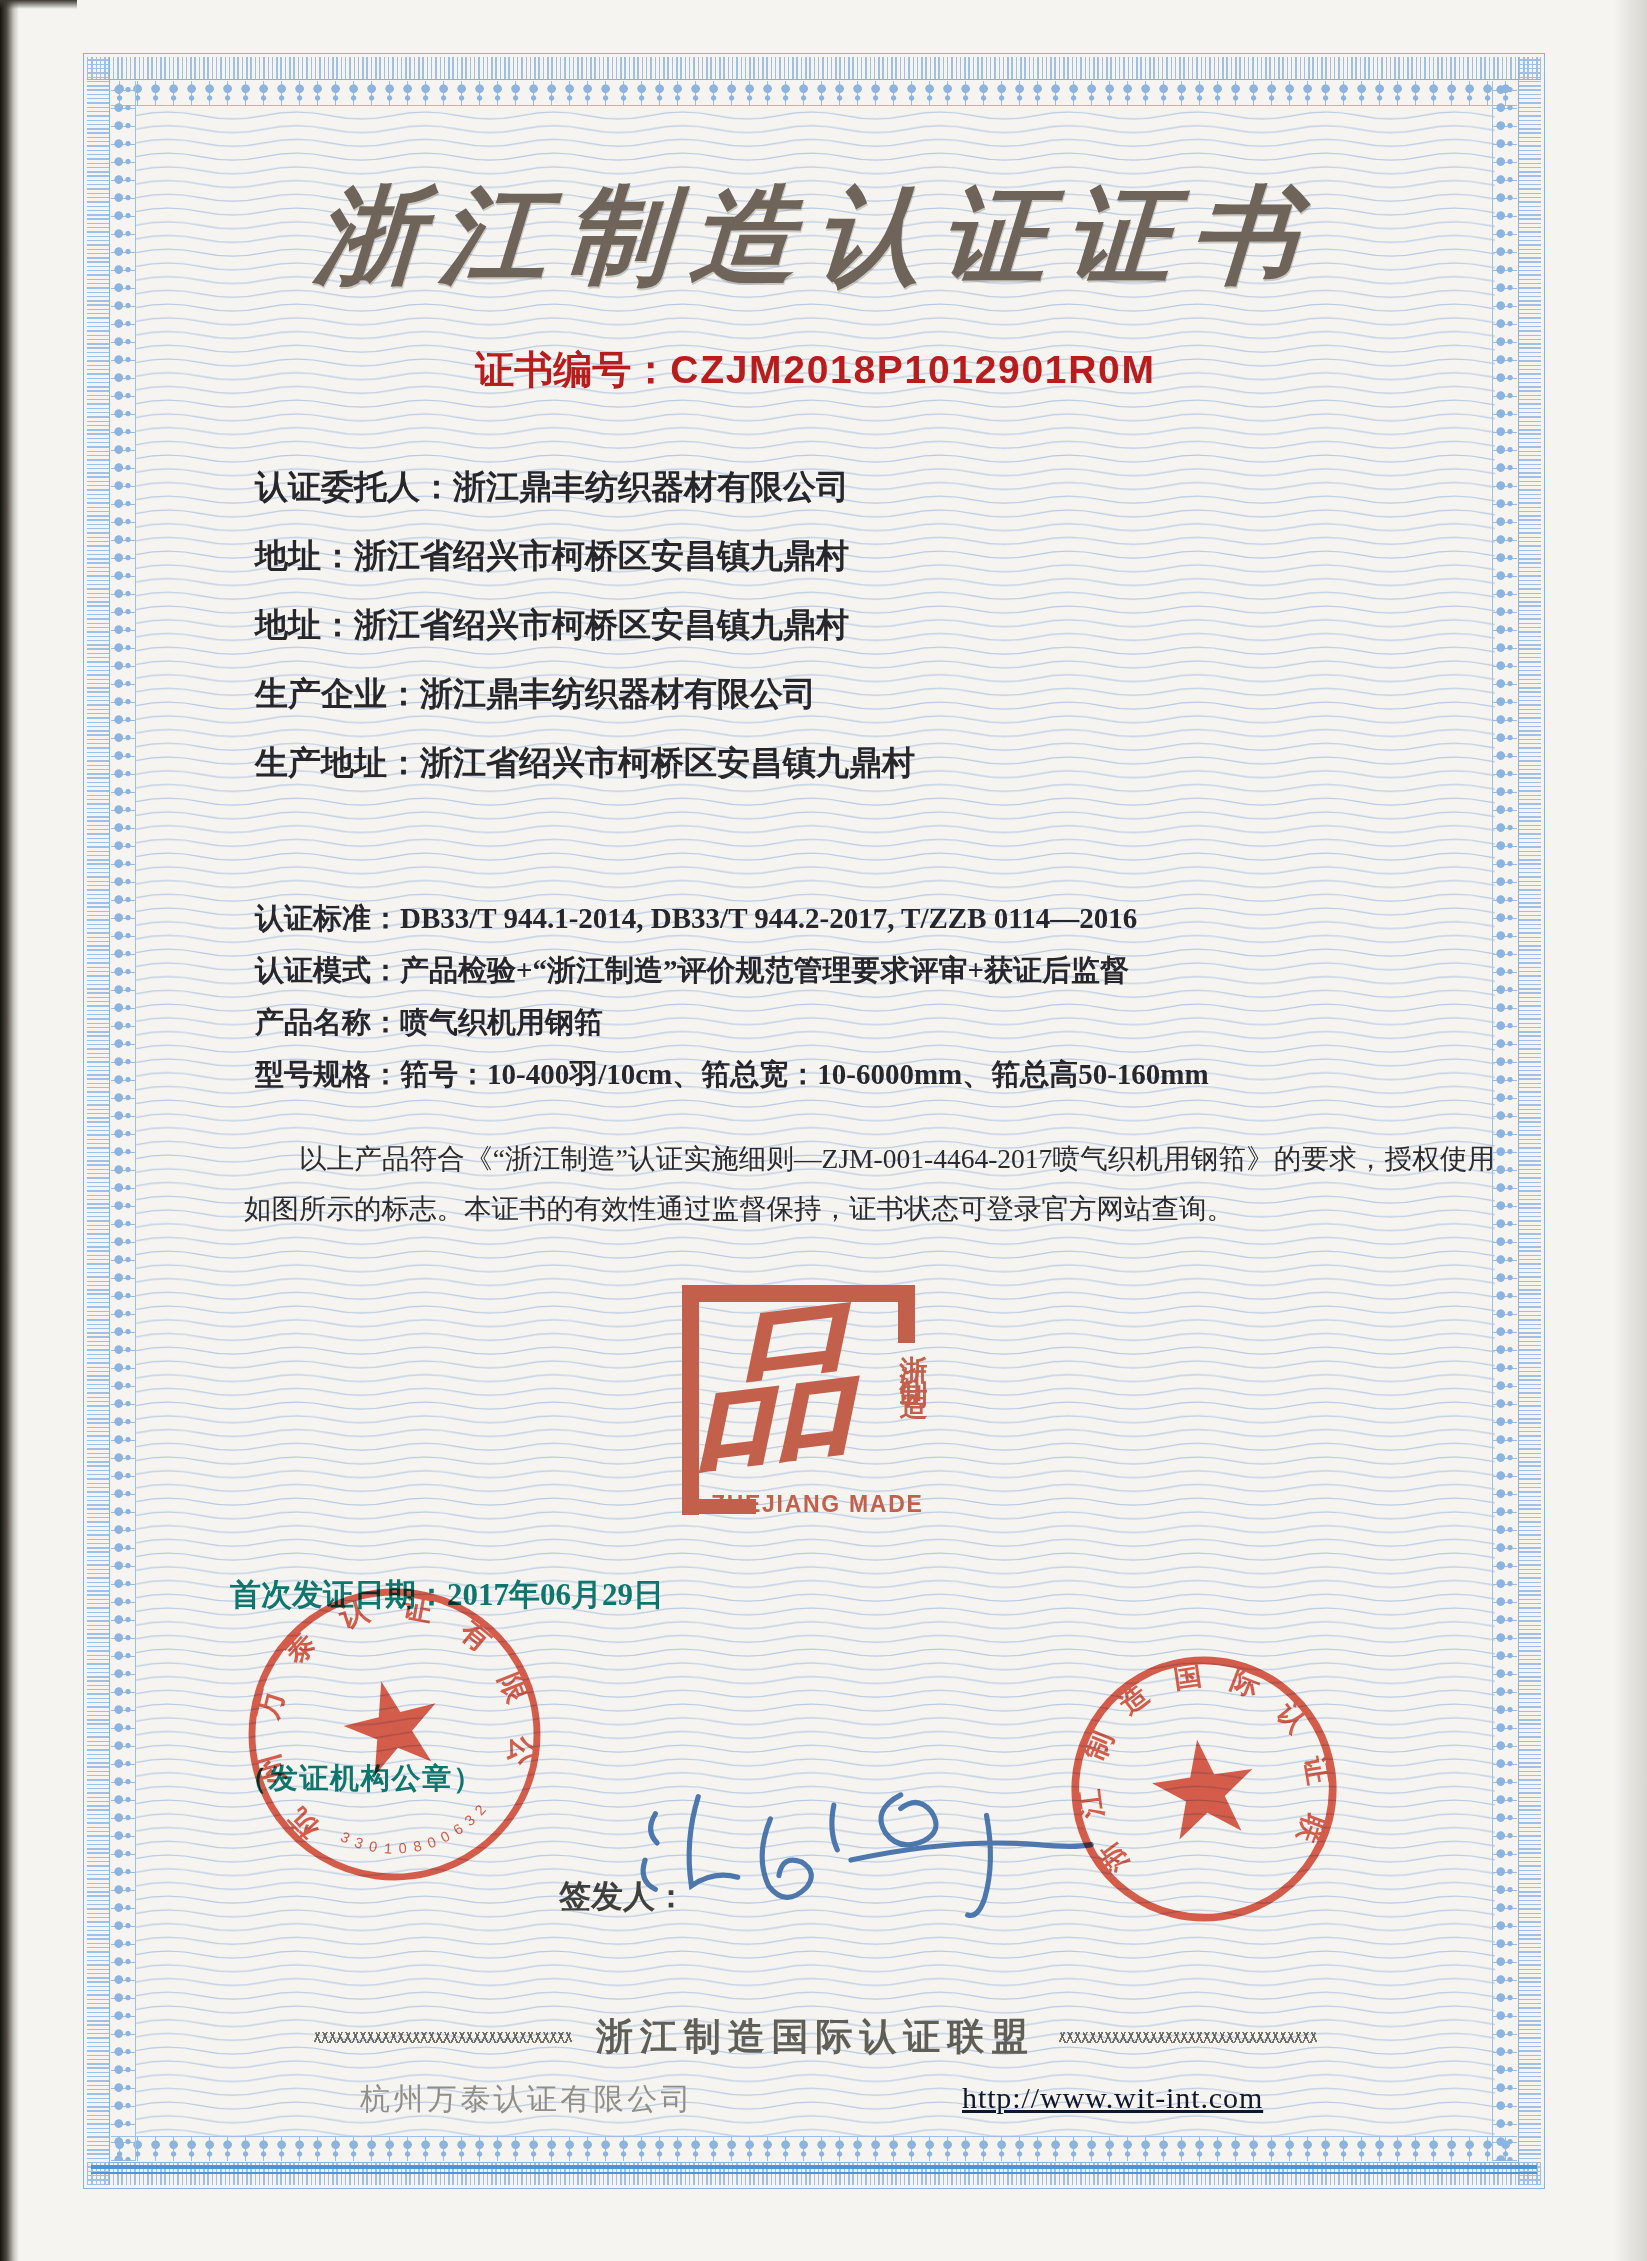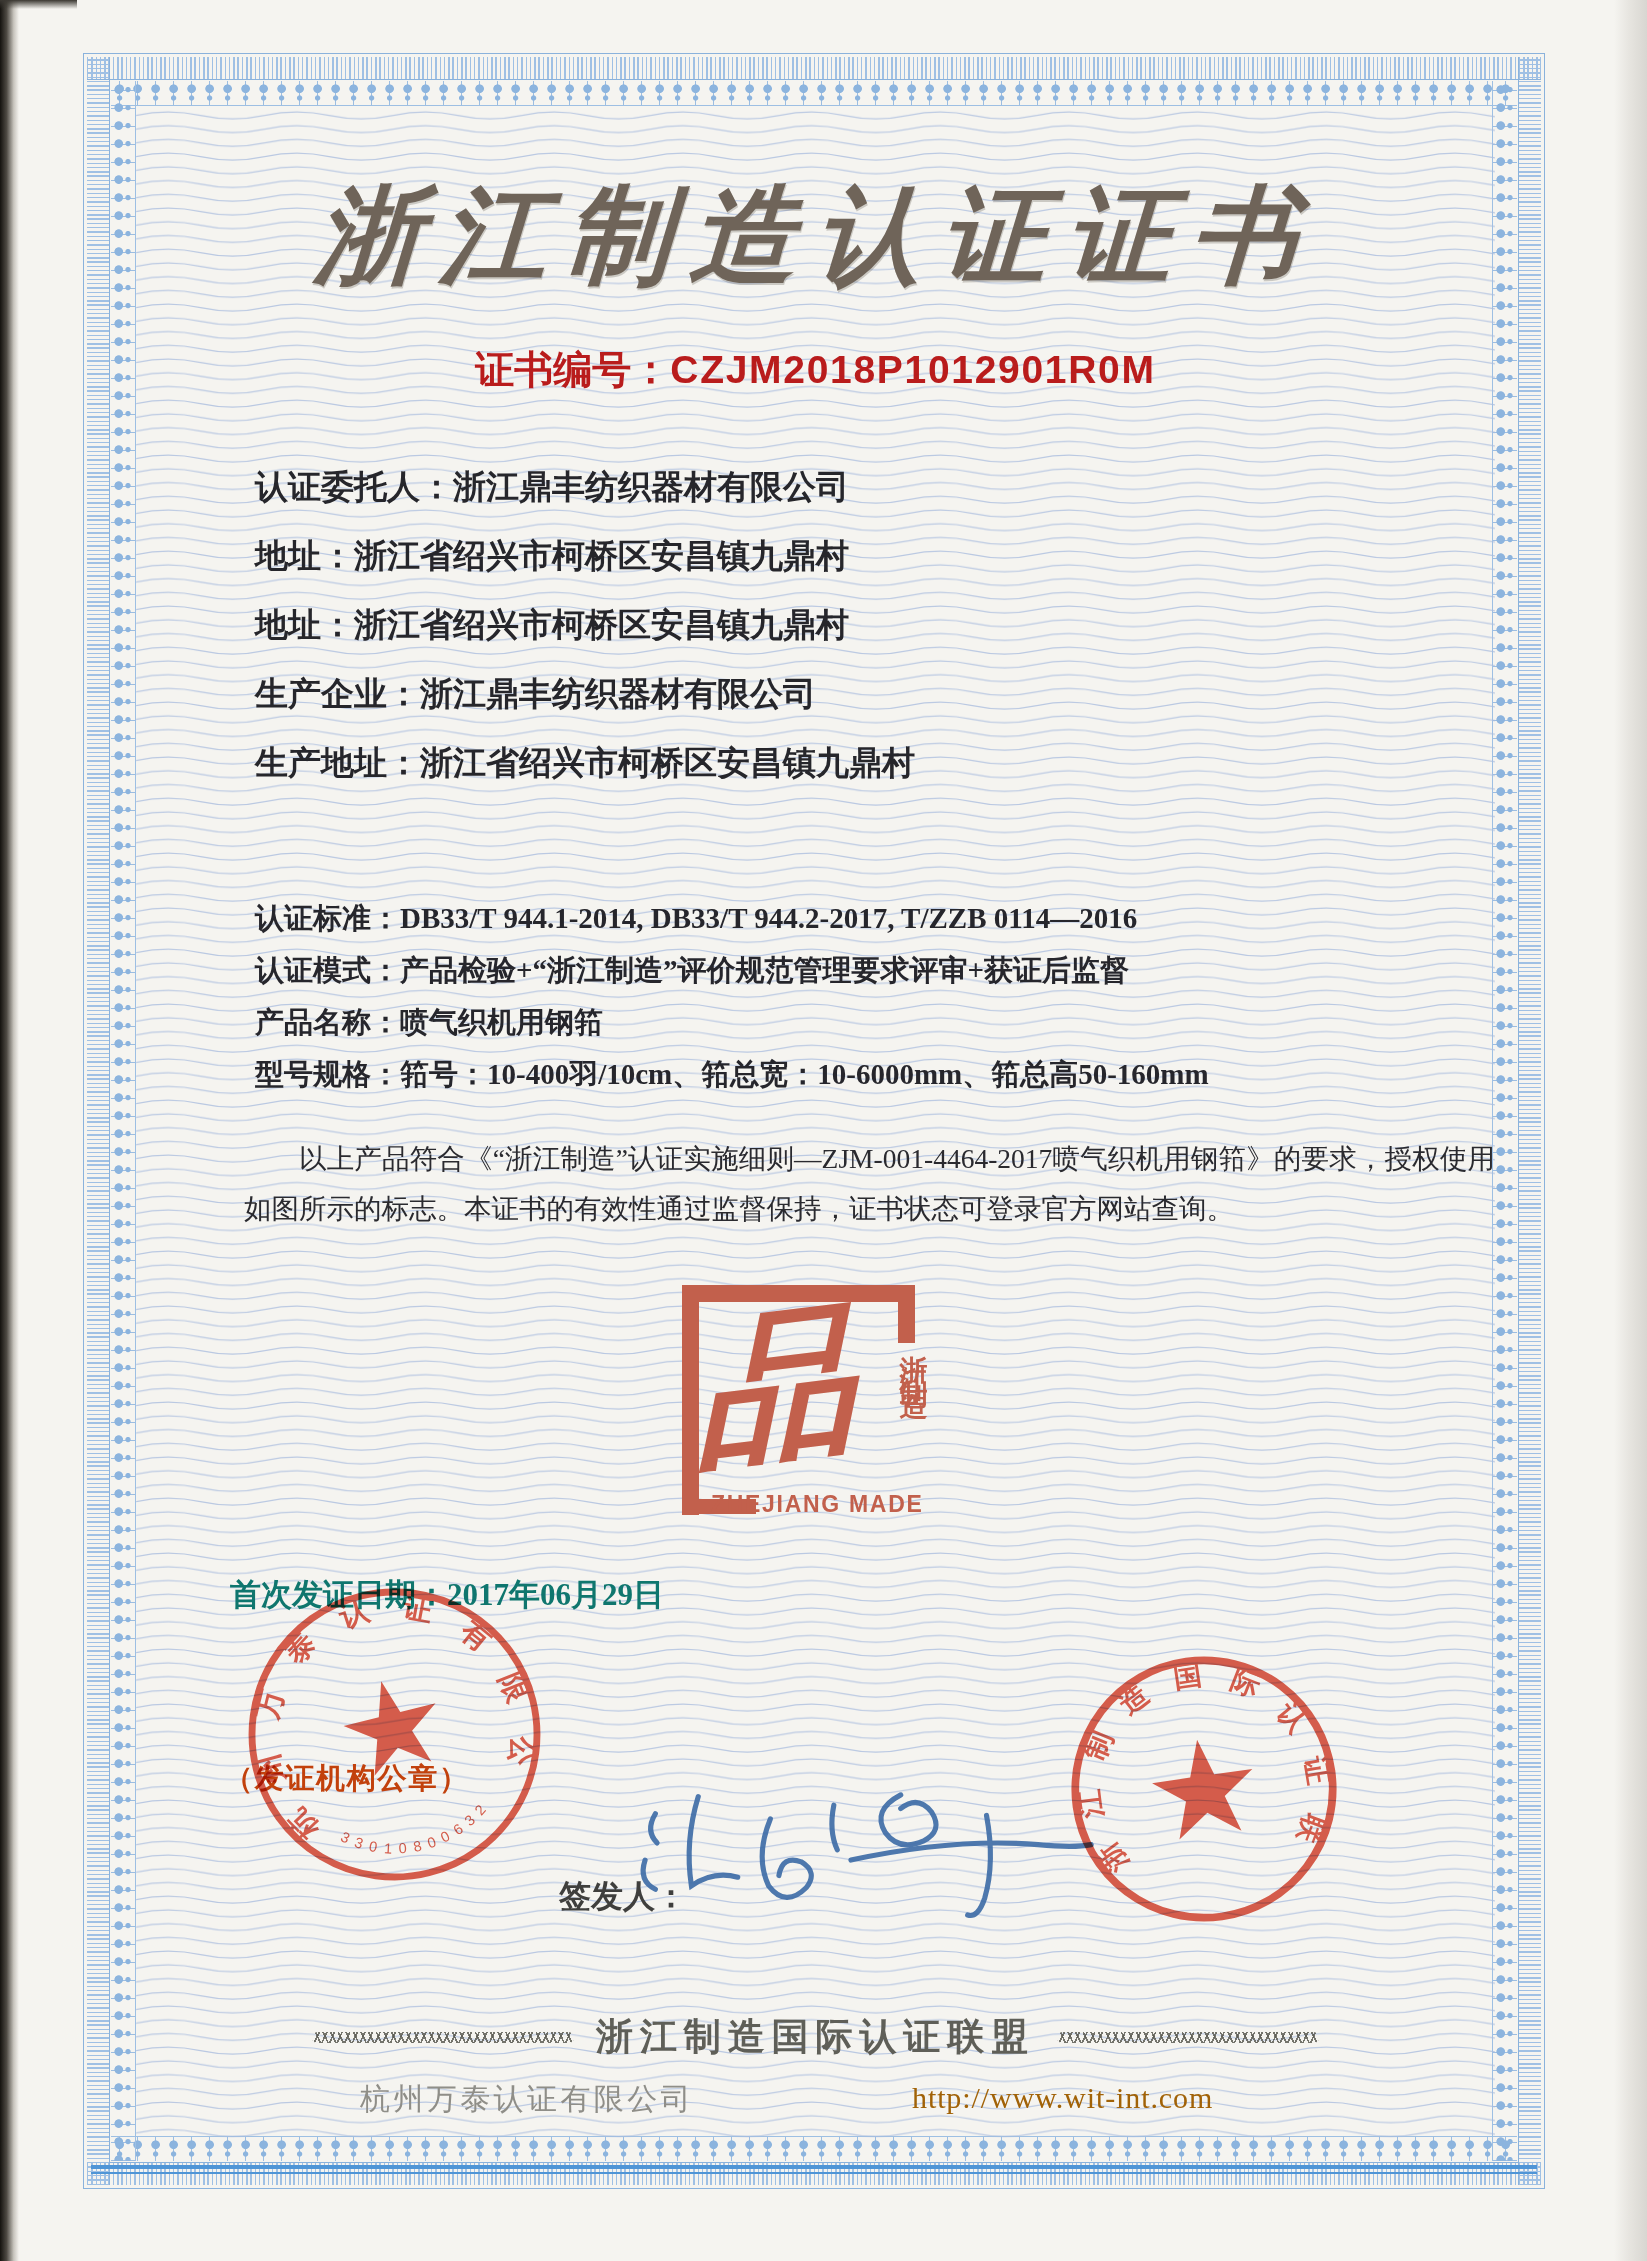--- a/index.html
+++ b/index.html
@@ -77,39 +77,39 @@
   .logo .mark{position:absolute;left:13.7px;top:22px;font-size:160px;line-height:1;
     font-weight:700;font-style:italic;color:#c2604c;transform:rotate(-7deg) skewX(-5deg);}
   .logo .side{position:absolute;right:0;top:48px;writing-mode:vertical-rl;
     font-size:28px;font-weight:700;letter-spacing:12px;color:#c2604c;}
   .logo .bottom{position:absolute;left:29px;top:206px;width:220px;
     font-family:"Liberation Sans","DejaVu Sans",sans-serif;
     font-size:23px;font-weight:700;letter-spacing:1.7px;color:#c2604c;}
 
   .dates-block{left:230px;top:1572px;}
   .dates-block .line{height:56px;line-height:45px;font-size:31px;font-weight:700;color:#0f766e;}
-  .seal-note{left:224px;top:1759px;font-size:29px;font-weight:600;color:#c2410c;letter-spacing:1.7px;}
+  .seal-note{left:238px;top:1759px;font-size:29px;font-weight:600;color:#0f766e;letter-spacing:1.7px;}
   .issuer-label{left:559px;top:1875px;font-size:32px;font-weight:600;color:#3f3f3d;}
   .signature{left:626px;top:1764px;z-index:3;}
 
   
   .stamp{position:absolute;z-index:4;mix-blend-mode:multiply;opacity:.88;}
   .stamp-left{left:240px;top:1580px;transform:rotate(-14deg);}
   .stamp-right{left:1065px;top:1650px;transform:rotate(-8deg);}
 
   
   .footer-band{left:136px;top:2012px;width:1359px;display:flex;align-items:center;
     justify-content:center;gap:22px;}
   .footer-band .name{font-size:37px;font-weight:700;letter-spacing:6.9px;color:#5f5f58;}
   .braid{width:262px;height:11px;border-radius:6px;
     background:
      repeating-linear-gradient(65deg,rgba(92,92,84,.85) 0 1.7px,rgba(0,0,0,0) 1.7px 6.9px),
      repeating-linear-gradient(-65deg,rgba(92,92,84,.85) 0 1.7px,rgba(0,0,0,0) 1.7px 6.9px);}
   .footer-company{left:360px;top:2079px;font-size:30px;color:#8f8e88;letter-spacing:3.4px;}
-  .footer-url{left:912px;top:2081px;font-size:30px;color:#a16207;letter-spacing:0.9px;}
+  .footer-url{left:962px;top:2081px;font-size:30px;color:#0f172a;letter-spacing:0.9px;text-decoration:underline;}
 </style>
 </head>
 <body>
 
 <div class="scan-left"></div>
 <div class="scan-right"></div>
 <div class="scan-corner"></div>
 
 <div class="frame-outer">
   <div class="coin coin-top"></div>

